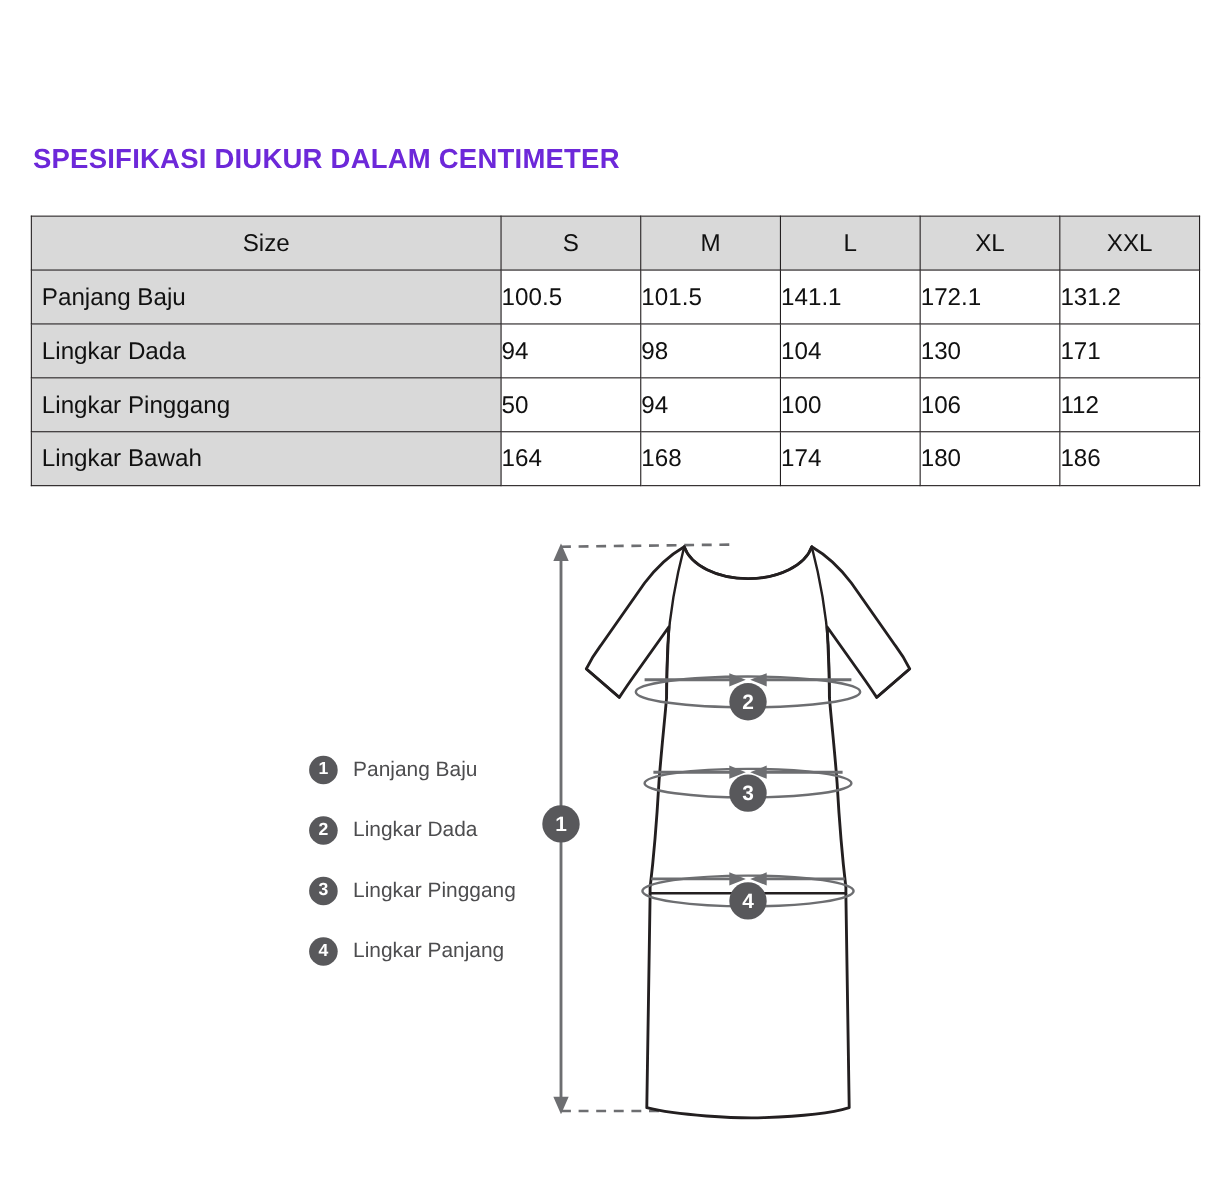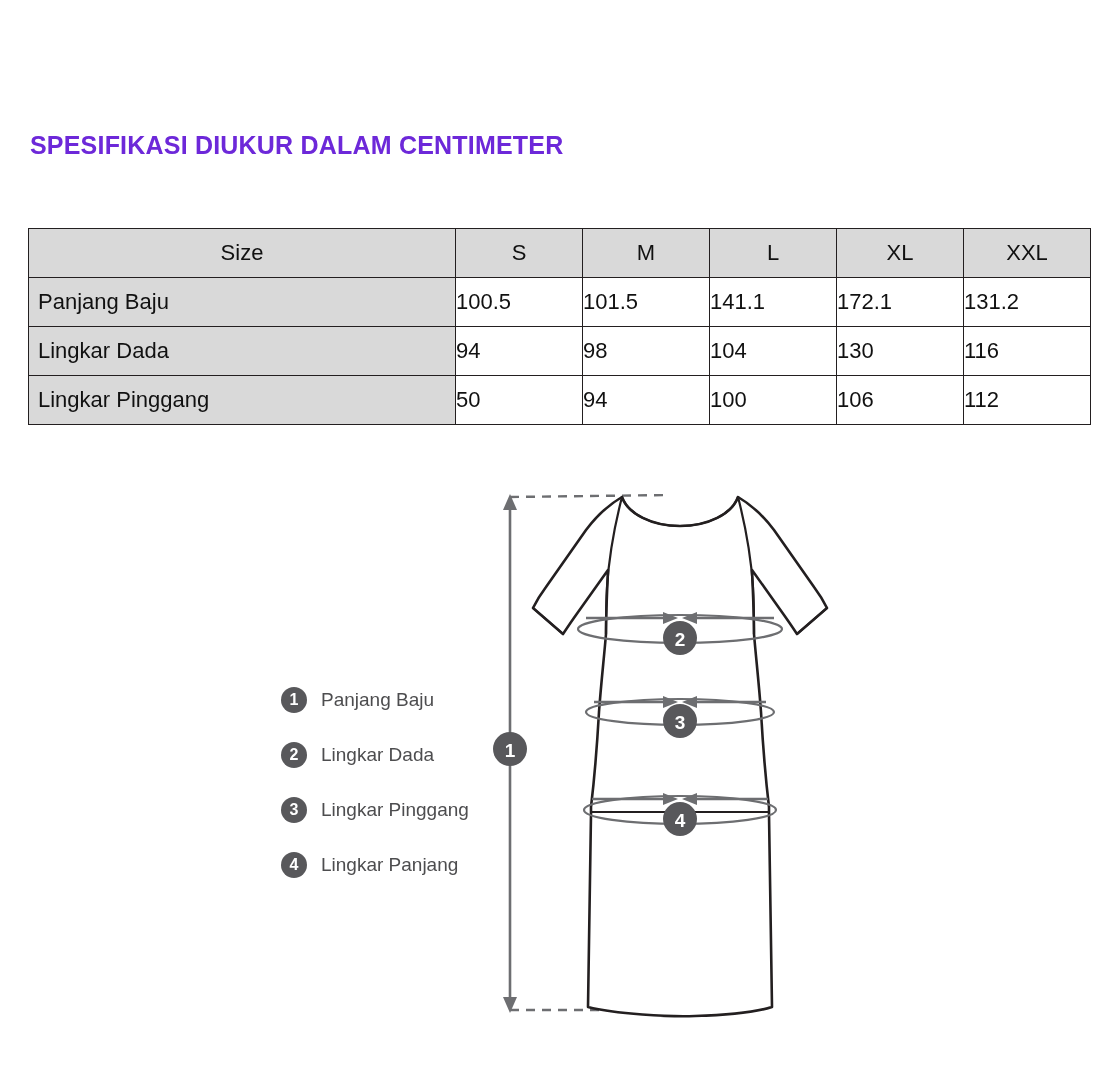--- a/index.html
+++ b/index.html
@@ -27,21 +27,20 @@
     color: #6d28d9;
     white-space: nowrap;
   }
 
   
   .size-table-wrap {
     position: absolute;
     left: 28px;
     top: 196px;
     width: 1062px;
-    margin-top: 32px;
   }
   table.size-table {
     border-collapse: collapse;
     width: 1062px;
     table-layout: fixed;
   }
   table.size-table th,
   table.size-table td {
     border: 1px solid #231f20;
     font-weight: normal;
@@ -200,29 +199,37 @@
         <td class="cell-val">141.1</td>
         <td class="cell-val">172.1</td>
         <td class="cell-val">131.2</td>
       </tr>
       <tr>
         <td class="row-label">Lingkar Dada</td>
         <td class="cell-val">94</td>
         <td class="cell-val">98</td>
         <td class="cell-val">104</td>
         <td class="cell-val">130</td>
-        <td class="cell-val">116</td>
+        <td class="cell-val">171</td>
       </tr>
       <tr>
         <td class="row-label">Lingkar Pinggang</td>
         <td class="cell-val">50</td>
         <td class="cell-val">94</td>
         <td class="cell-val">100</td>
         <td class="cell-val">106</td>
         <td class="cell-val">112</td>
+      </tr>
+      <tr>
+        <td class="row-label">Lingkar Bawah</td>
+        <td class="cell-val">164</td>
+        <td class="cell-val">168</td>
+        <td class="cell-val">174</td>
+        <td class="cell-val">180</td>
+        <td class="cell-val">186</td>
       </tr>
     </tbody>
   </table>
 </div>
 
 <div class="diagram">
 
   <div class="legend">
     <div class="legend-item">
       <div class="legend-badge">1</div>

